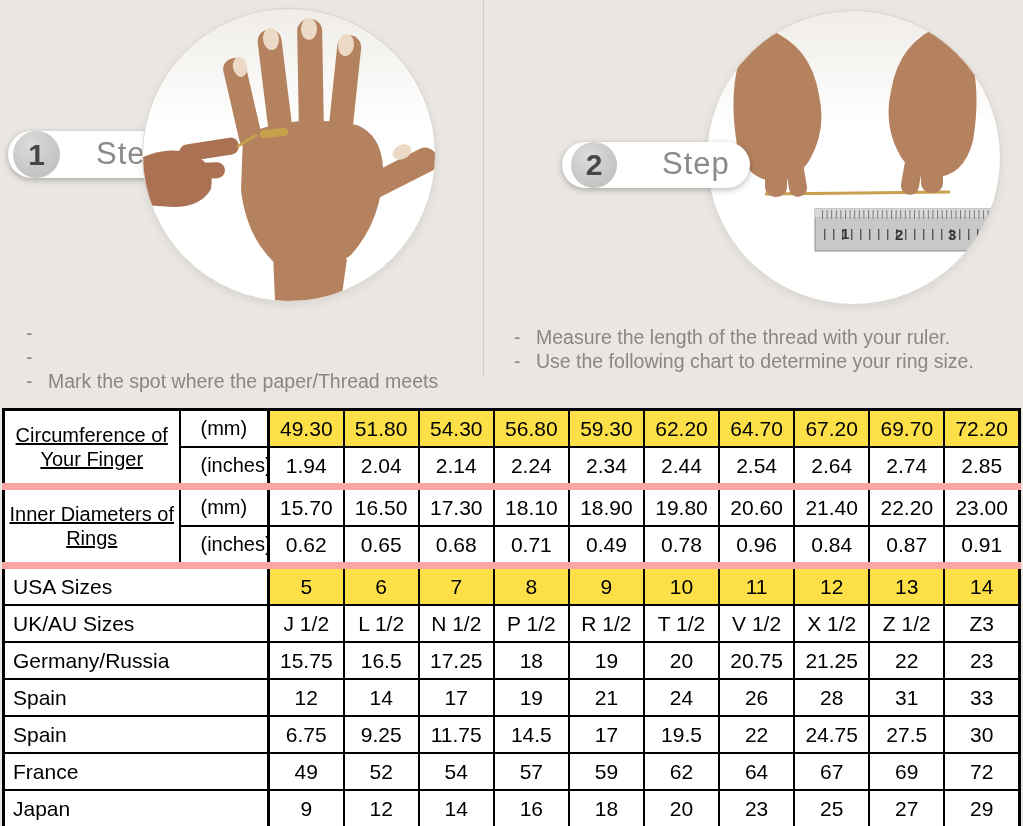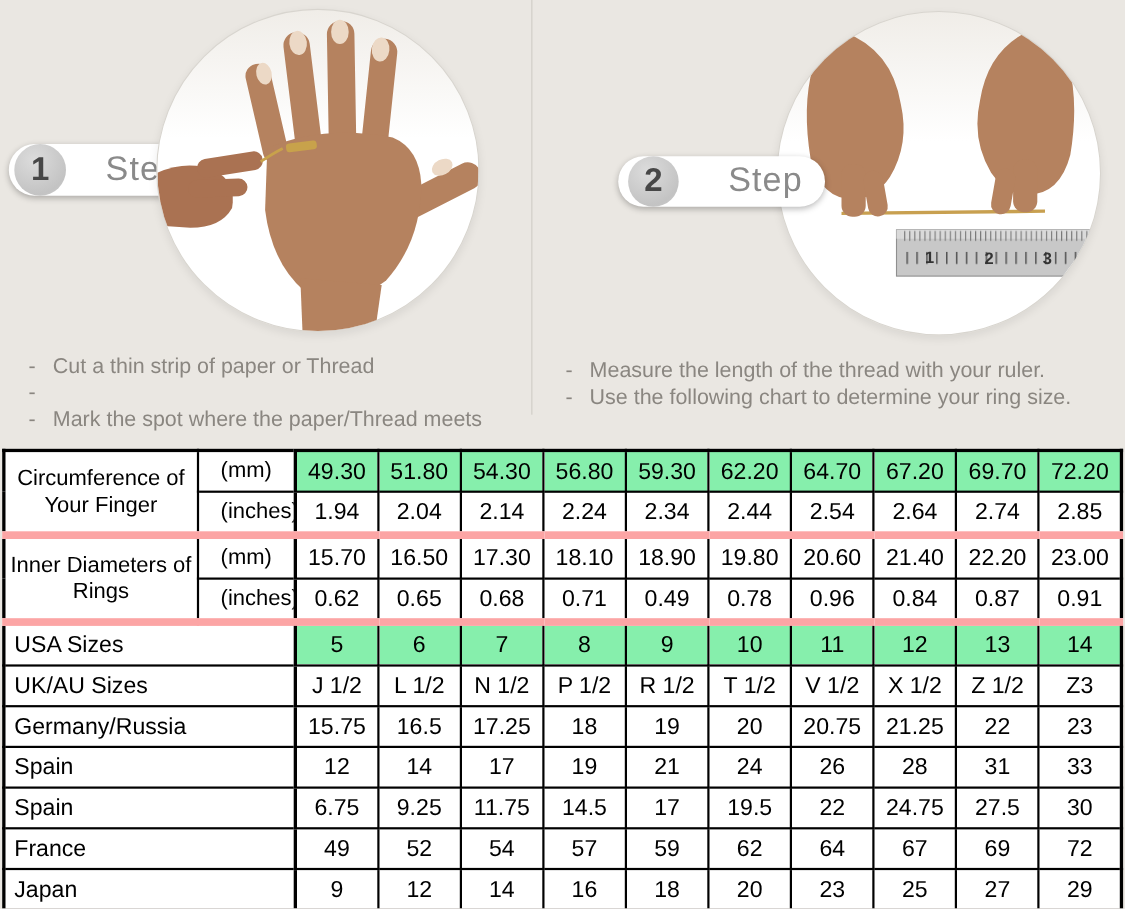--- a/index.html
+++ b/index.html
@@ -53,25 +53,25 @@
 
   
   .size-table {
     position:absolute; left:2px; top:408px; width:1019px;
     border-collapse:collapse; table-layout:fixed;
     background:#ffffff; border:3px solid #000;
     font-family:"Liberation Sans", sans-serif;
   }
   .size-table td { border:2px solid #000; height:35px; padding:0; color:#000; overflow:hidden; }
   .size-table tr.thick-top td { border-top:7px solid #fca5a5; }
-  .size-table td.glabel { text-align:center; font-size:20px; line-height:24px; }
+  .size-table td.glabel { text-align:center; font-size:20px; line-height:24px;text-decoration:underline; }
   .size-table td.unit   { text-align:left; padding-left:20px; font-size:20px; border-right:3px solid #000; }
   .size-table td.slabel { text-align:left; padding-left:8px; font-size:21px; border-right:3px solid #000; }
   .size-table td.val    { text-align:center; font-size:21px; }
-  .size-table td.shade  { background:#86efac; }
+  .size-table td.shade  { background:#fde047; }
 </style>
 </head>
 <body>
 
 <div class="stage">
 
   <div class="divider"></div>
 
   <div class="badge" id="badge1">
     <span class="badge-num">1</span>
@@ -102,21 +102,20 @@
         <rect x="28" y="154" width="54" height="16" rx="8" transform="rotate(-2 55 162)"></rect>
       </g>
       <rect x="117" y="120" width="28" height="8" rx="3" fill="#c8a24b" transform="rotate(-7 131 124)"></rect>
       <path d="M94 138 Q106 130 114 126" stroke="#c8a24b" stroke-width="2.5" fill="none"></path>
     </svg>
   </div>
 
   <ul class="instructions" id="inst1">
       <li>
         <span class="dash">-</span>
-        <span>Cut a thin strip of paper or Thread</span>
       </li>
       <li>
         <span class="dash">-</span>
       </li>
       <li>
         <span class="dash">-</span>
         <span>Mark the spot where the paper/Thread meets</span>
       </li>
     </ul>
 

